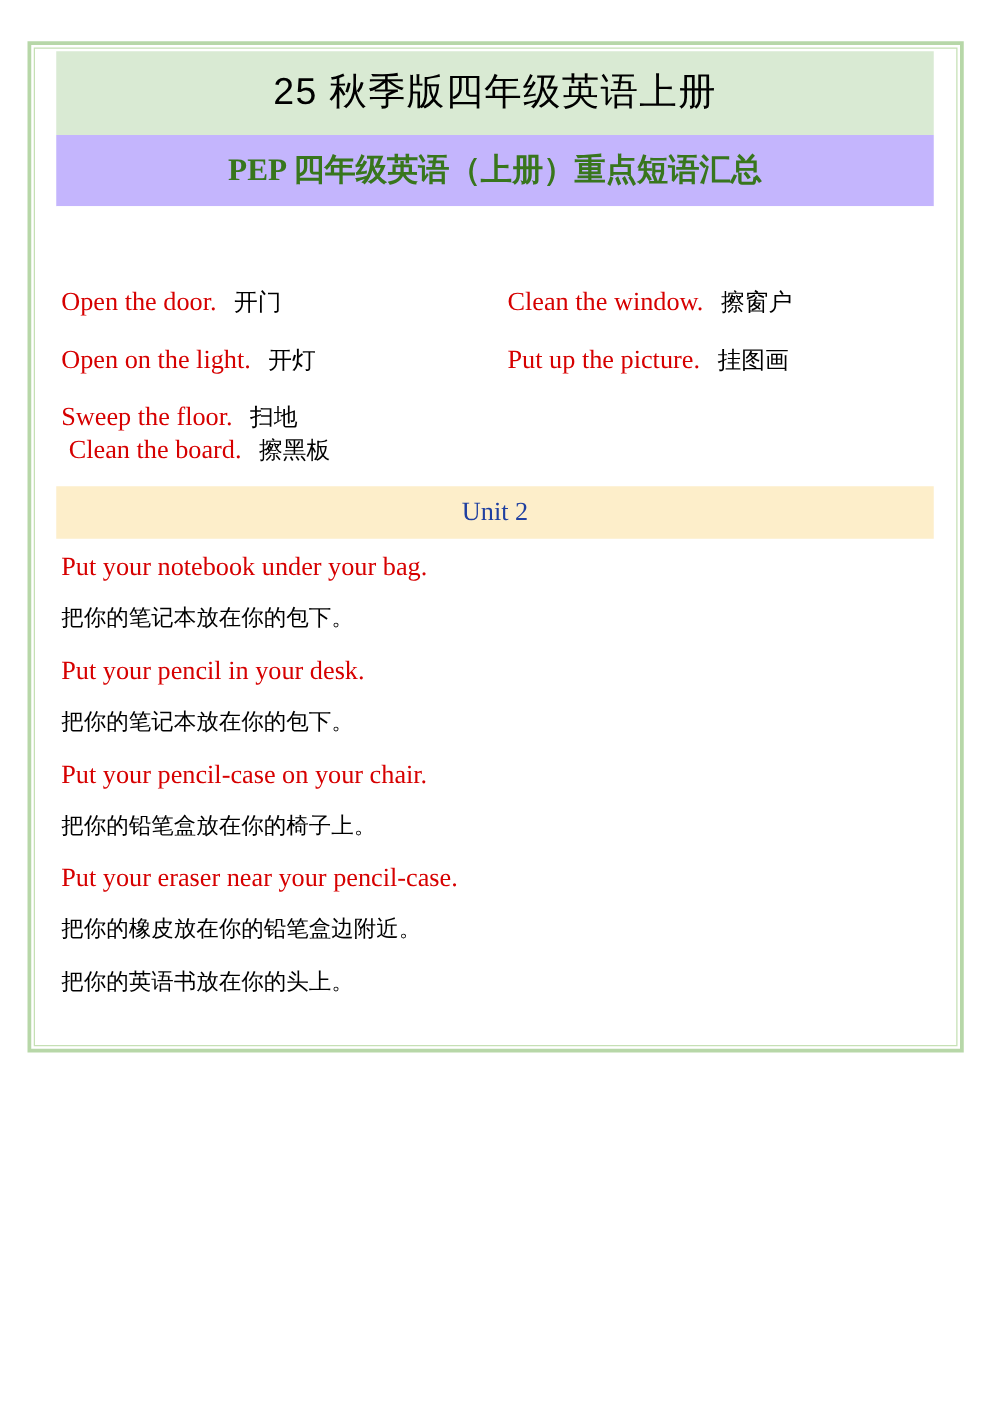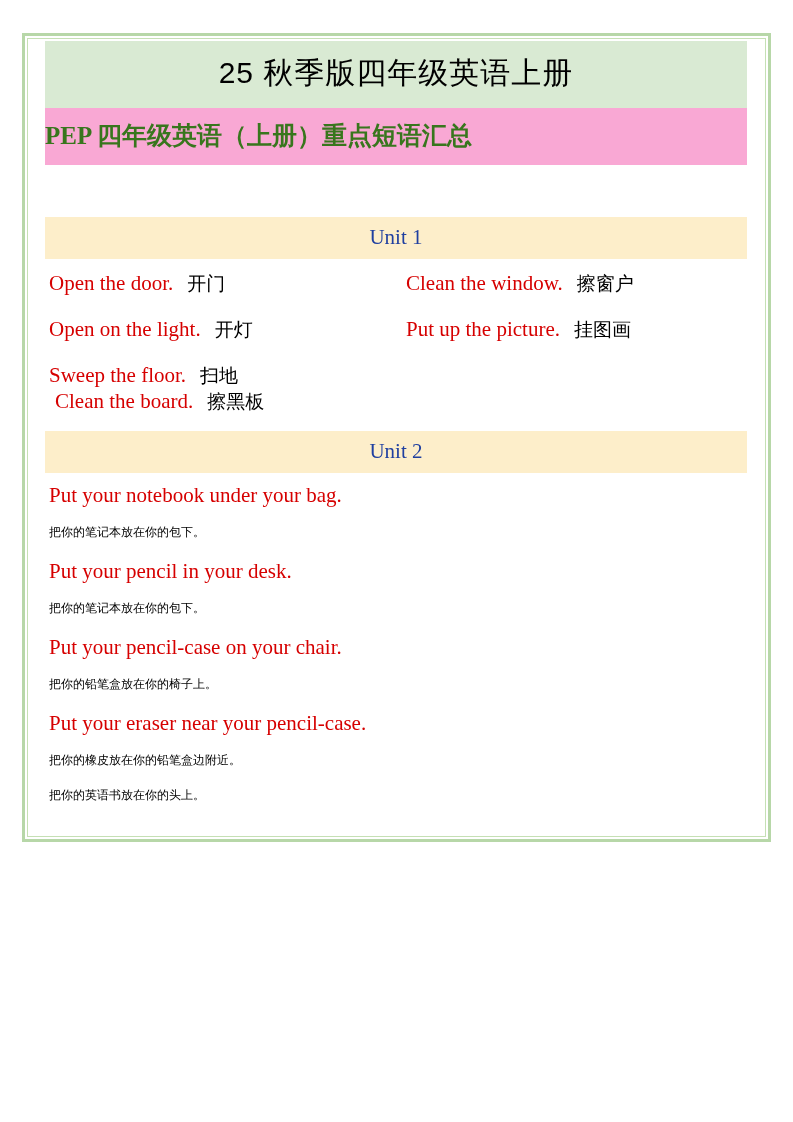--- a/index.html
+++ b/index.html
@@ -50,22 +50,22 @@
   .title-bar {
     background: #d9ead3;
     text-align: center;
     font-size: 30px;
     color: #000000;
     padding: 12px 0 14px 0;
     font-family: "Liberation Sans", sans-serif;
     letter-spacing: 1px;
   }
   .subtitle-bar {
-    background: #f9a8d4;
-    text-align: left;
+    background: #c4b5fd;
+    text-align: center;
     font-size: 25px;
     color: #38761d;
     font-weight: bold;
     padding: 11px 0 13px 0;
     font-family: "Liberation Serif", serif;
   }
   .spacer-row {
     height: 52px;
     background: #ffffff;
   }
@@ -104,42 +104,41 @@
   .list-block {
     padding: 10px 0 8px 4px;
   }
   .en-line {
     color: #d60000;
     font-size: 21px;
     margin: 0 0 16px 0;
   }
   .cn-line {
     color: #000000;
-    font-size: 12px;
+    font-size: 18px;
     font-family: Liberation Sans, sans-serif;
     margin: 0 0 18px 0;
   }
   .cn-line:last-child { margin-bottom: 16px; }
 </style>
 </head>
 <body>
 
 <div class="page">
   <div class="outer-frame"></div>
   <div class="inner-frame"></div>
 
   <div class="content">
 
     <div class="title-bar">25 秋季版四年级英语上册</div>
 
     <div class="subtitle-bar">PEP 四年级英语（上册）重点短语汇总</div>
 
     <div class="spacer-row"></div>
 
-    <div class="unit-bar">Unit 1</div>
 
     <div class="two-col-block">
 
       <div class="phrase-row">
         <div class="col left">
           <span>Open the door.</span><span class="cn">开门</span>
         </div>
         <div class="col right">
           <span>Clean the window.</span><span class="cn">擦窗户</span>
         </div>

